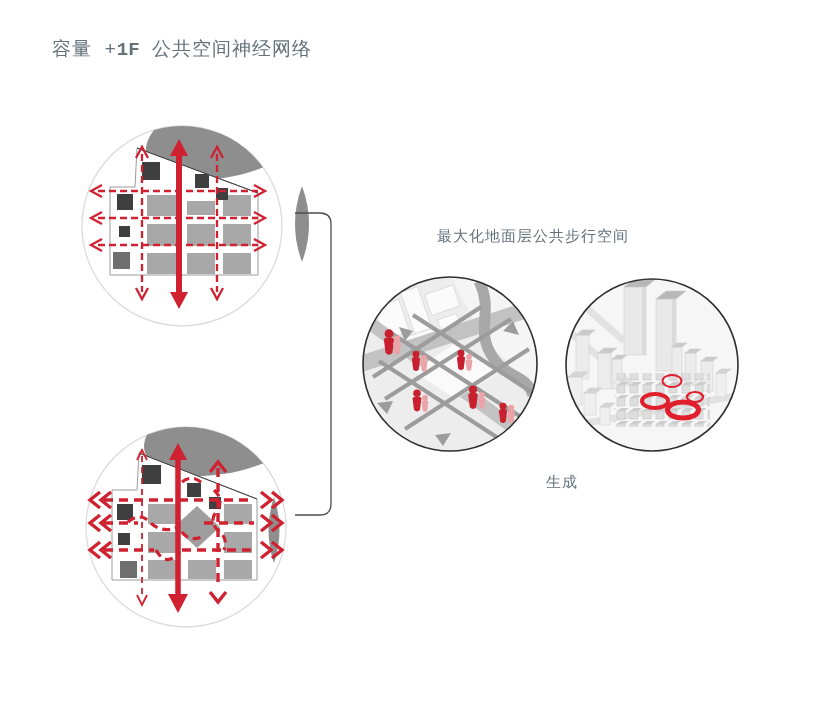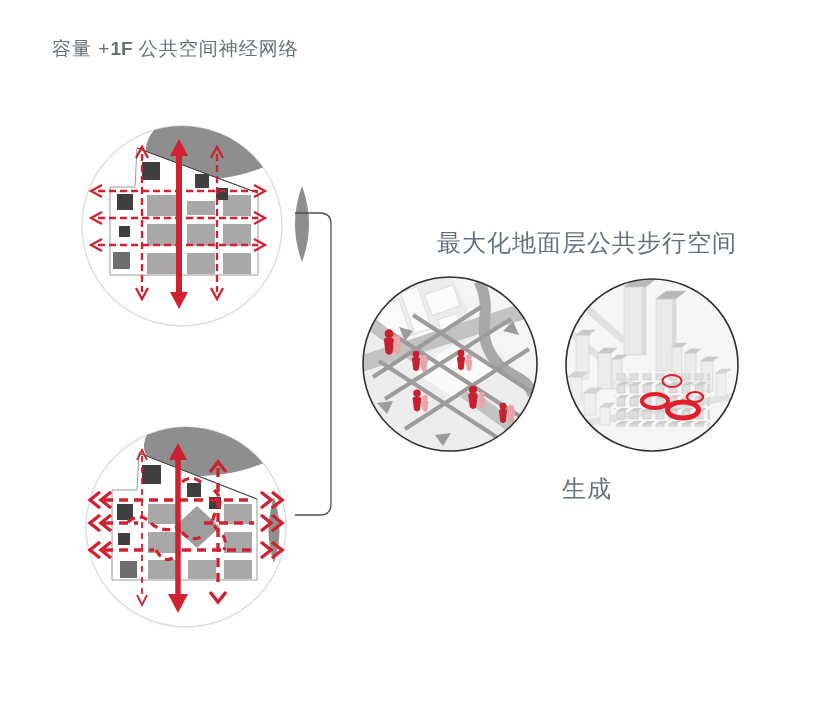--- a/index.html
+++ b/index.html
@@ -4,26 +4,26 @@
 <style>
   :root{
     --text:#64717b; --red:#cf2130; --person-dark:#c8202e; --person-light:#eba3a8;
     --blob:#8e8e8e; --sq-gray:#a8a8a8; --sq-dark:#3f3f3f; --sq-mid:#6e6e6e;
     --circle-border:#dbdbdb; --photo-border:#2f2f2f; --bracket:#4d4d4d;
     --road:#c2c2c2; --lattice:#9c9c9c; --ribbon:#a8a8a8; --bg:#ffffff;
   }
   html,body{margin:0;padding:0;}
   body{width:828px;height:714px;background:var(--bg);
        font-family:"Liberation Sans","DejaVu Sans",sans-serif;overflow:hidden;}
-  .page{position:relative;width:828px;height:532px;background:var(--bg);}
-  .label{position:absolute;color:var(--text);font-size:24px;letter-spacing:1px;white-space:nowrap;}
+  .page{position:relative;width:828px;height:532px;background:var(--bg);font-family:Liberation Mono, monospace;}
+  .label{position:absolute;color:var(--text);font-size:15px;letter-spacing:1px;white-space:nowrap;}
   .label b{font-weight:bold;letter-spacing:0;}
   #title{left:52px;top:36px;font-size:19px;}
   #mid-title{left:437px;top:227px;}
-  #generate-label{left:546px;top:473px;margin-left:16px;}
+  #generate-label{left:546px;top:473px;}
   #bottom-caption{left:68px;top:658px;}
   .abs{position:absolute;}
   
   .red-dash{stroke:var(--red);fill:none;}
   .red-solid{stroke:var(--red);fill:none;}
   .red-fill{fill:var(--red);}
   .chev{stroke:var(--red);fill:none;stroke-linecap:butt;stroke-linejoin:miter;}
   .blob{fill:var(--blob);}
   .sqg{fill:var(--sq-gray);}
   .sqd{fill:var(--sq-dark);}

